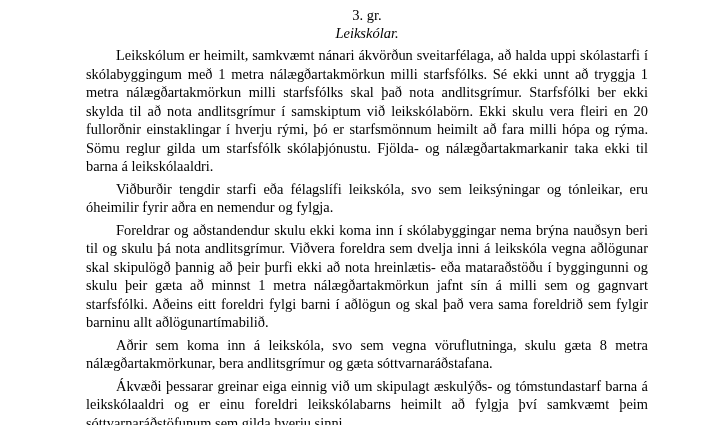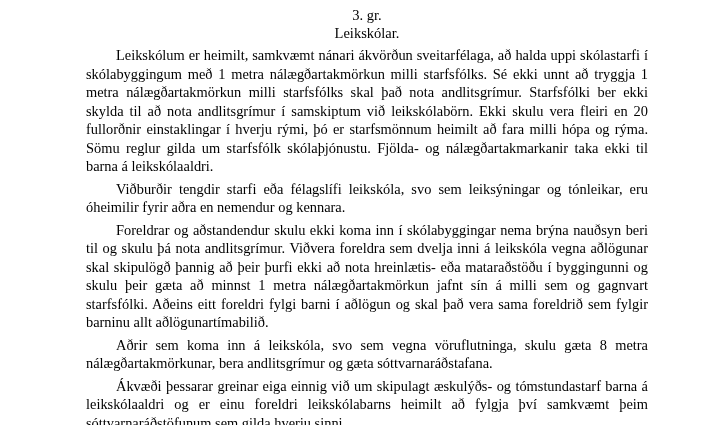--- a/index.html
+++ b/index.html
@@ -22,20 +22,21 @@
     padding: 6px 60px 16px 82px;
   }
   .article-number {
     text-align: center;
     font-size: 14.5px;
     line-height: 1.25;
     margin: 0 0 0 0;
   }
   .article-title {
     text-align: center;
+    font-style: italic;
     font-size: 14.5px;
     line-height: 1.25;
     margin: 0 0 4px 0;
   }
   .body-text {
     font-size: 14.4px;
     line-height: 1.285;
     text-align: justify;
     text-justify: inter-word;
     margin: 0;
@@ -49,19 +50,19 @@
 </head>
 <body>
 
 <div class="page">
 
   <div class="article-number">3. gr.</div>
   <div class="article-title">Leikskólar.</div>
 
   <div class="body-text">
     <p>Leikskólum er heimilt, samkvæmt nánari ákvörðun sveitarfélaga, að halda uppi skólastarfi í skólabyggingum með 1 metra nálægðartakmörkun milli starfsfólks. Sé ekki unnt að tryggja 1 metra nálægðartakmörkun milli starfsfólks skal það nota andlitsgrímur. Starfsfólki ber ekki skylda til að nota andlitsgrímur í samskiptum við leikskólabörn. Ekki skulu vera fleiri en 20 fullorðnir einstaklingar í hverju rými, þó er starfsmönnum heimilt að fara milli hópa og rýma. Sömu reglur gilda um starfsfólk skólaþjónustu. Fjölda- og nálægðartakmarkanir taka ekki til barna á leikskólaaldri.</p>
-    <p>Viðburðir tengdir starfi eða félagslífi leikskóla, svo sem leiksýningar og tónleikar, eru óheimilir fyrir aðra en nemendur og kennara.</p>
+    <p>Viðburðir tengdir starfi eða félagslífi leikskóla, svo sem leiksýningar og tónleikar, eru óheimilir fyrir aðra en nemendur og fylgja.</p>
     <p>Foreldrar og aðstandendur skulu ekki koma inn í skólabyggingar nema brýna nauðsyn beri til og skulu þá nota andlitsgrímur. Viðvera foreldra sem dvelja inni á leikskóla vegna aðlögunar skal skipulögð þannig að þeir þurfi ekki að nota hreinlætis- eða mataraðstöðu í byggingunni og skulu þeir gæta að minnst 1 metra nálægðartakmörkun jafnt sín á milli sem og gagnvart starfsfólki. Aðeins eitt foreldri fylgi barni í aðlögun og skal það vera sama foreldrið sem fylgir barninu allt aðlögunartímabilið.</p>
     <p>Aðrir sem koma inn á leikskóla, svo sem vegna vöruflutninga, skulu gæta 8 metra nálægðartakmörkunar, bera andlitsgrímur og gæta sóttvarnaráðstafana.</p>
     <p>Ákvæði þessarar greinar eiga einnig við um skipulagt æskulýðs- og tómstundastarf barna á leikskólaaldri og er einu foreldri leikskólabarns heimilt að fylgja því samkvæmt þeim sóttvarnaráðstöfunum sem gilda hverju sinni.</p>
   </div>
 
 </div>
 
 </body></html>

